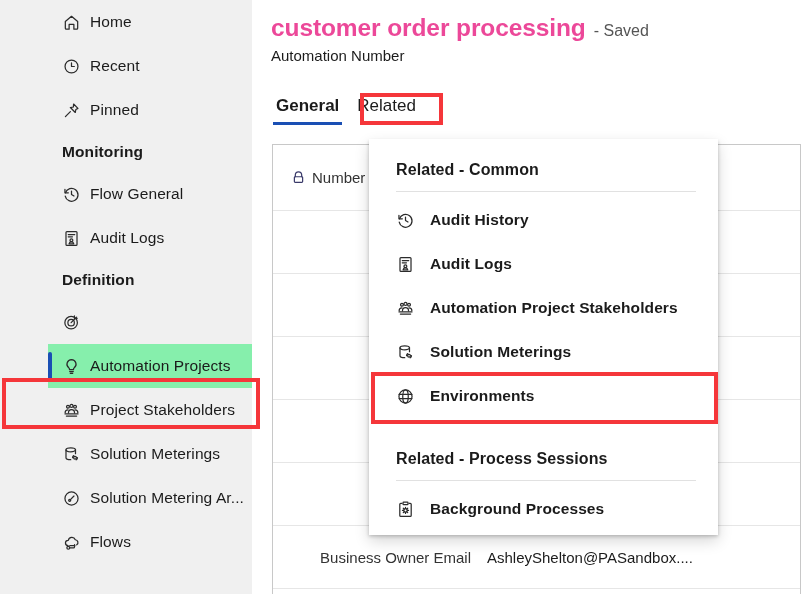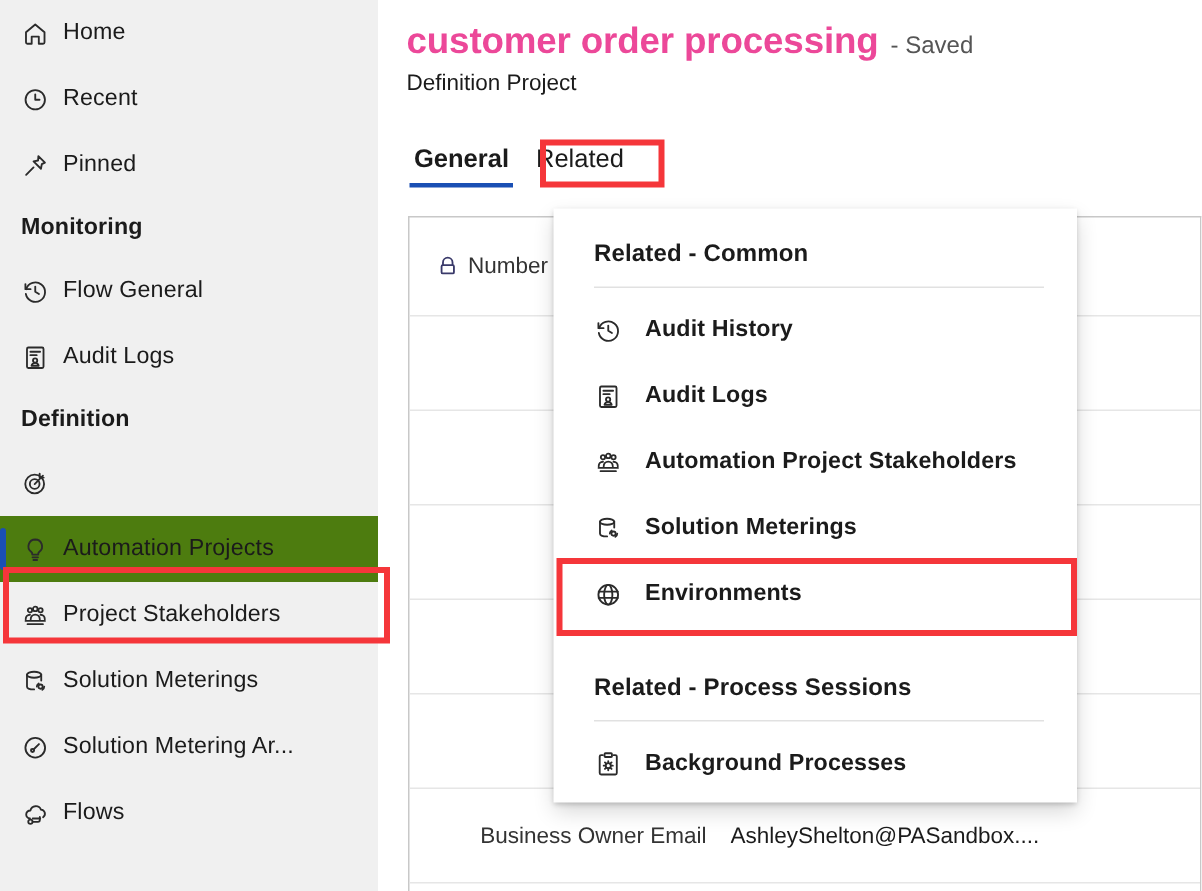--- a/index.html
+++ b/index.html
@@ -13,20 +13,21 @@
   }
   #root { position: relative; width: 801px; height: 594px; }
 
   
   .sidebar {
     position: absolute; left: 0; top: 0;
     width: 292px; height: 594px;
     background: #f0f0f0;
     border-right: 1px solid #d6d6d6;
     overflow: hidden;
+    padding-left: 48px;
   }
   .nav-item {
     position: relative;
     display: flex; align-items: center;
     height: 44px;
     padding-left: 14px;
     cursor: pointer;
   }
   .nav-item .ico {
     width: 28px; min-width: 28px; height: 22px;
@@ -45,21 +46,21 @@
     color: #1a4fb4;
   }
   .nav-group {
     font-size: 15.5px; font-weight: 700;
     color: #1b1b1b;
     padding: 0 0 0 14px;
     height: 40px; display: flex; align-items: center;
     letter-spacing: .1px;
   }
   .nav-item.selected {
-    background: #4d7c0f;
+    background: #86efac;
   }
   .nav-item.selected::before {
     content: "";
     position: absolute; left: 0; top: 8px;
     width: 4px; height: 28px;
     background: #1a4fb4;
     border-radius: 2px;
   }
 
   
@@ -324,21 +325,21 @@
         </div>
       </div>
   </nav>
 
   <div class="main">
 
     <div class="page-title-wrap">
       <div>
         <h1 class="page-title">customer order processing</h1><span class="page-title-status">- Saved</span>
       </div>
-      <div class="page-subtitle">Definition Project</div>
+      <div class="page-subtitle">Automation Number</div>
     </div>
 
     <div class="tabs">
       <div class="tab active">General</div>
       <div class="tab">Related</div>
     </div>
 
     <div class="form-card">
       <div id="form-rows">
           <div class="form-row">

